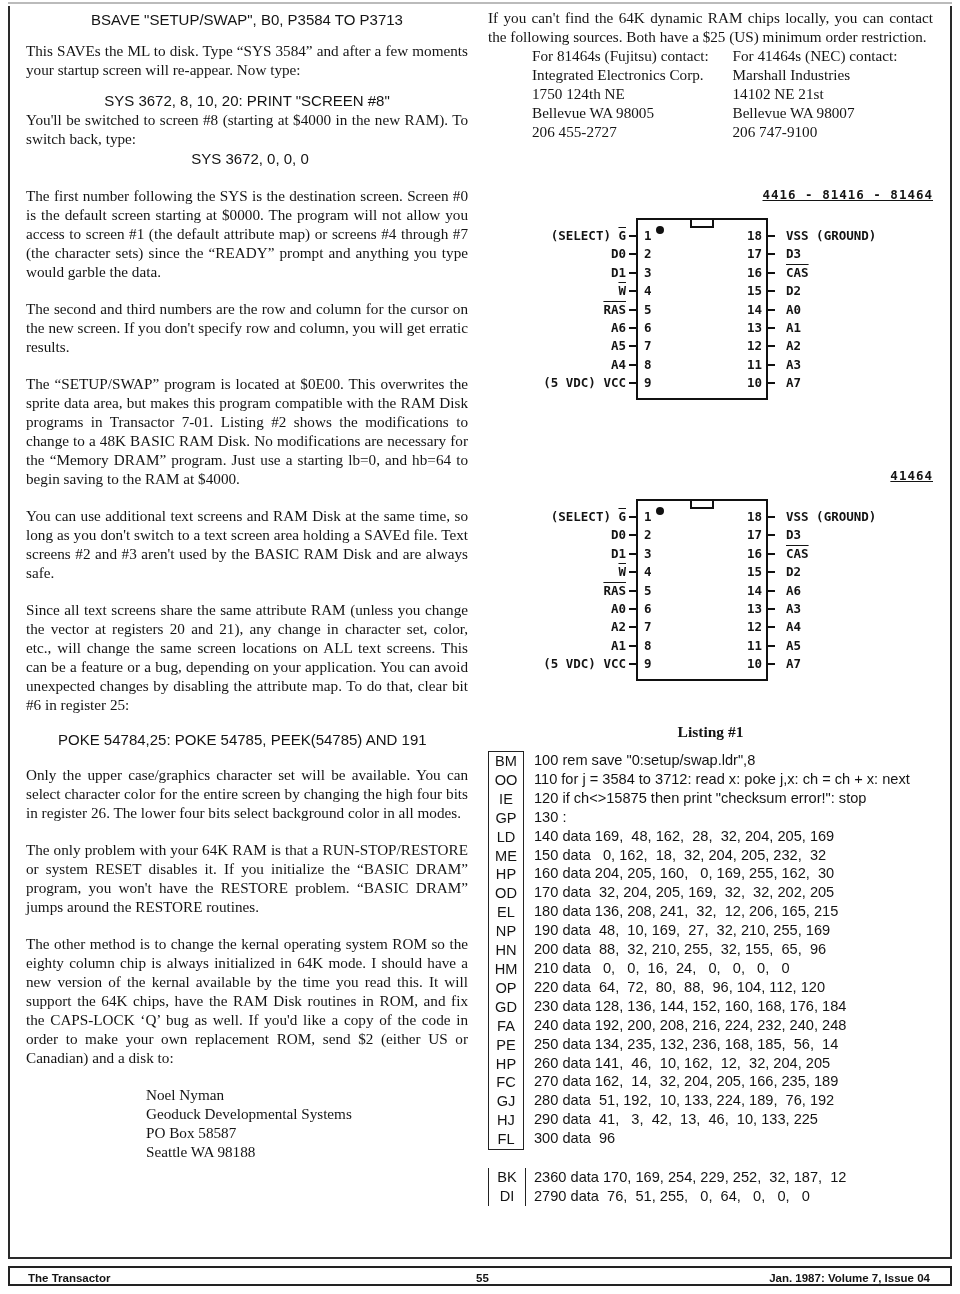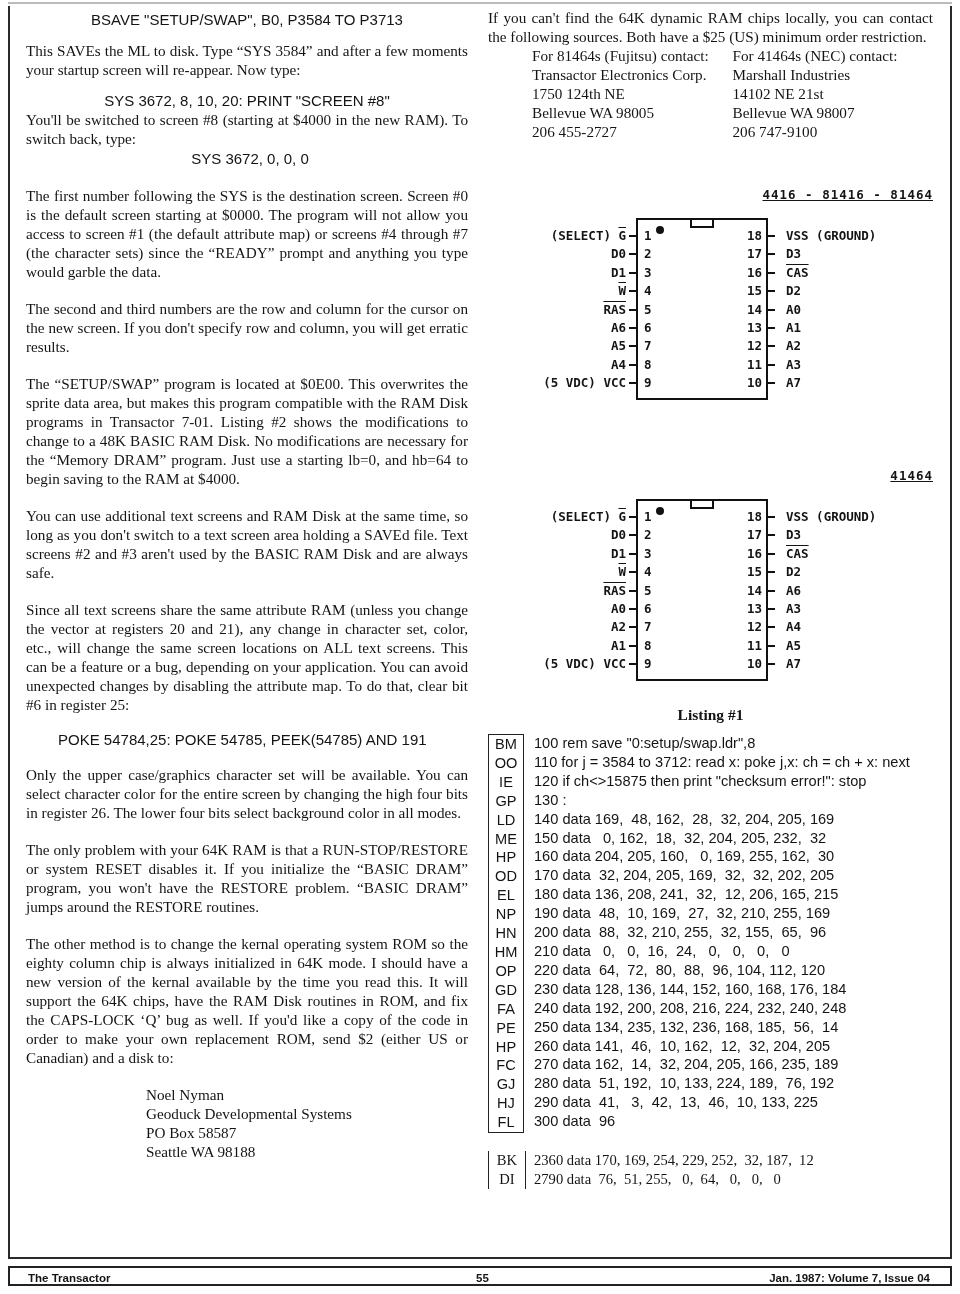--- a/index.html
+++ b/index.html
@@ -35,21 +35,21 @@
   .tick-l { position:absolute; left:141px; top:8px; width:7px; height:2px; background:#111; }
   .tick-r { position:absolute; left:280px; top:8px; width:7px; height:2px; background:#111; }
   .ov { text-decoration:overline; }
 
   .listing-cap { text-align:center; font-weight:bold; font-size:15.5px; }
 
   .listing { display:flex; font-family:"Liberation Sans", sans-serif; font-size:14.6px; line-height:18.9px; }
   .listing .codes { width:36px; border:1.5px solid #222; text-align:center; box-sizing:border-box; }
   .listing .lines { padding-left:10px; white-space:pre; }
 
-  .listing2 { display:flex; font-family:Liberation Serif, serif; font-size:14.6px; line-height:18.9px; }
+  .listing2 { display:flex; font-family:Liberation Sans, sans-serif; font-size:14.6px; line-height:18.9px; }
   .listing2 .codes { width:38px; border-left:1.5px solid #222; border-right:1.5px solid #222; text-align:center; box-sizing:border-box; }
   .listing2 .lines { padding-left:8px; white-space:pre; }
 
   .footer { position:absolute; left:8px; top:1266px; width:944px; height:20px; border:2px solid #222;
             box-sizing:border-box; font-family:"Liberation Sans", sans-serif; font-weight:bold; font-size:11.5px; }
   .footer span { position:absolute; top:4px; }
   .address div { line-height:19px; }
 </style>
 </head>
 <body>
@@ -78,21 +78,21 @@
     <div>PO Box 58587</div>
     <div>Seattle WA  98188</div>
   </div>
 </div>
 
 <div class="col-right">
   <p>If you can't find the 64K dynamic RAM chips locally, you can contact the following sources. Both have a $25 (US) minimum order restriction.</p>
   <div class="contacts">
     <div class="c">
       <div>For 81464s (Fujitsu) contact:</div>
-      <div>Transactor Electronics Corp.</div>
+      <div>Integrated Electronics Corp.</div>
       <div>1750 124th NE</div>
       <div>Bellevue WA  98005</div>
       <div>206 455-2727</div>
     </div>
     <div class="c">
       <div>For 41464s (NEC) contact:</div>
       <div>Marshall Industries</div>
       <div>14102 NE 21st</div>
       <div>Bellevue WA  98007</div>
       <div>206 747-9100</div>
@@ -288,21 +288,21 @@
         <div class="tick-r"></div>
         <span style="position: absolute; left: 298px; white-space: pre;"><span>A5</span><span></span></span>
       </div>
       <div class="pinrow" style="top: 156.2px; left: 0px; width: 445px;">
         <span class="pnum-r">10</span>
         <div class="tick-r"></div>
         <span style="position: absolute; left: 298px; white-space: pre;"><span>A7</span><span></span></span>
       </div>
     </div>
 
-  <div class="listing-cap" style="margin-top:6px">Listing #1</div>
+  <div class="listing-cap" style="margin-top:23px">Listing #1</div>
 
   <div class="listing" id="listing1" style="margin-top:10px">
     <div class="codes">
         <div>BM</div>
         <div>OO</div>
         <div>IE</div>
         <div>GP</div>
         <div>LD</div>
         <div>ME</div>
         <div>HP</div>

